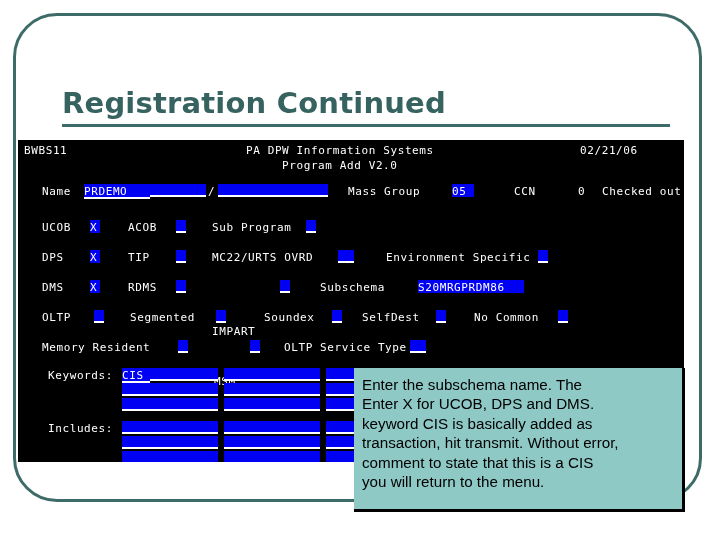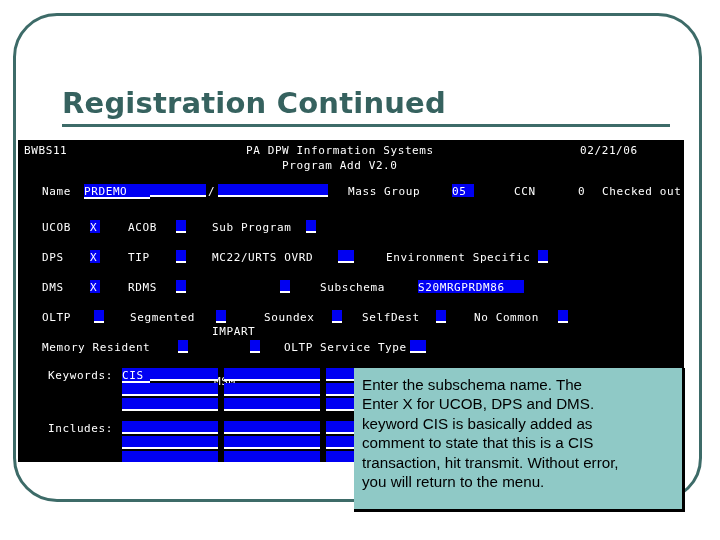--- a/index.html
+++ b/index.html
@@ -235,18 +235,18 @@
     <div class="gbox" style="left:308px; top:311px; width:96px;"></div>
     <div class="gbox" style="left:410px; top:311px; width:96px;"></div>
     <div class="gbox" style="left:512px; top:311px; width:96px;"></div>
 
   </div>
 
   <div id="callout">
     <p>Enter the subschema name.  The</p>
     <p>Enter  X for UCOB, DPS and DMS.</p>
     <p>keyword CIS is basically added as</p>
+    <p>transaction, hit transmit.  Without error,</p>
     <p>comment to state that this is a CIS</p>
-    <p>transaction, hit transmit.  Without error,</p>
     <p>you will return to the menu.</p>
   </div>
 
 </div>
 
 </body></html>

